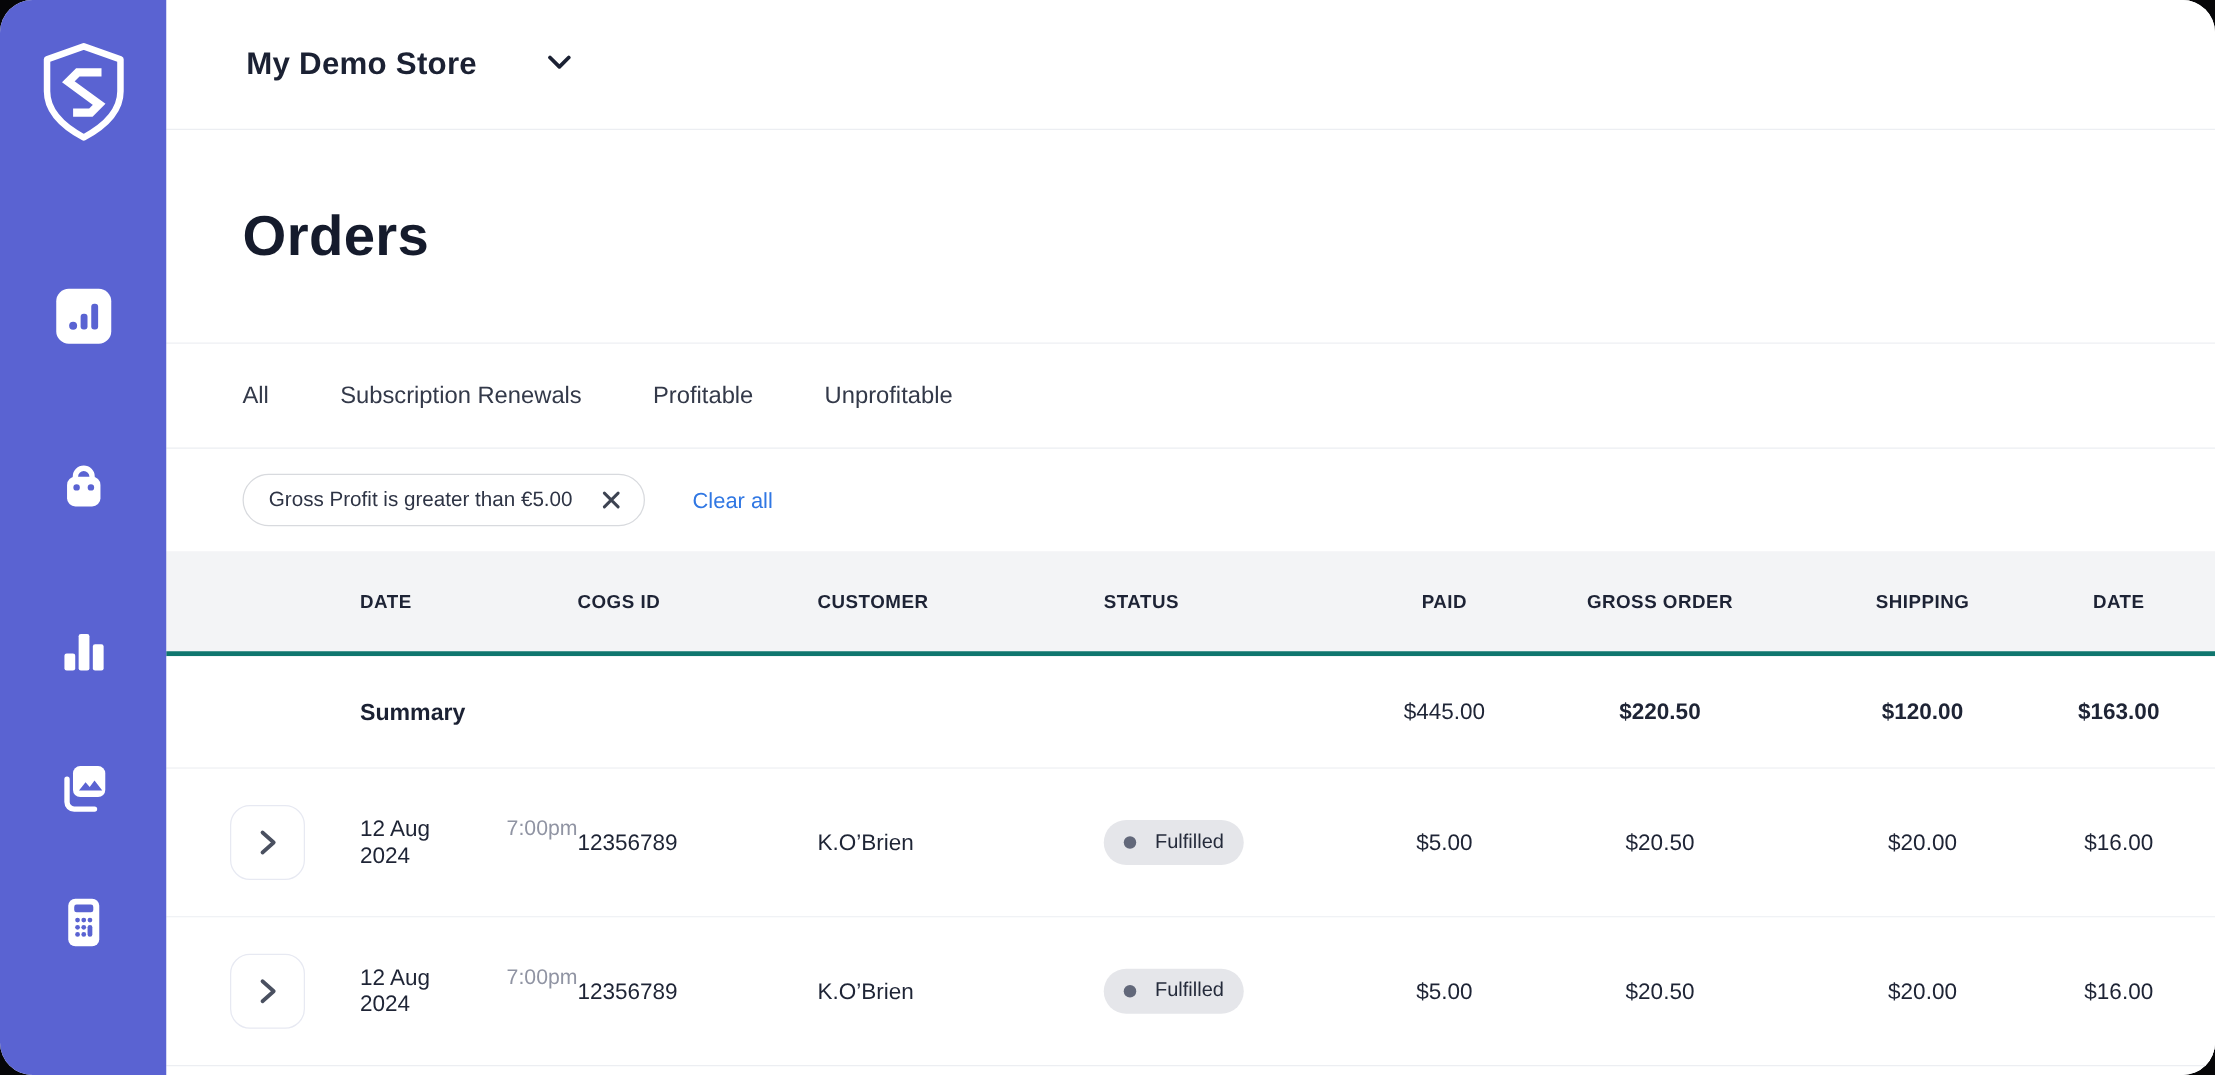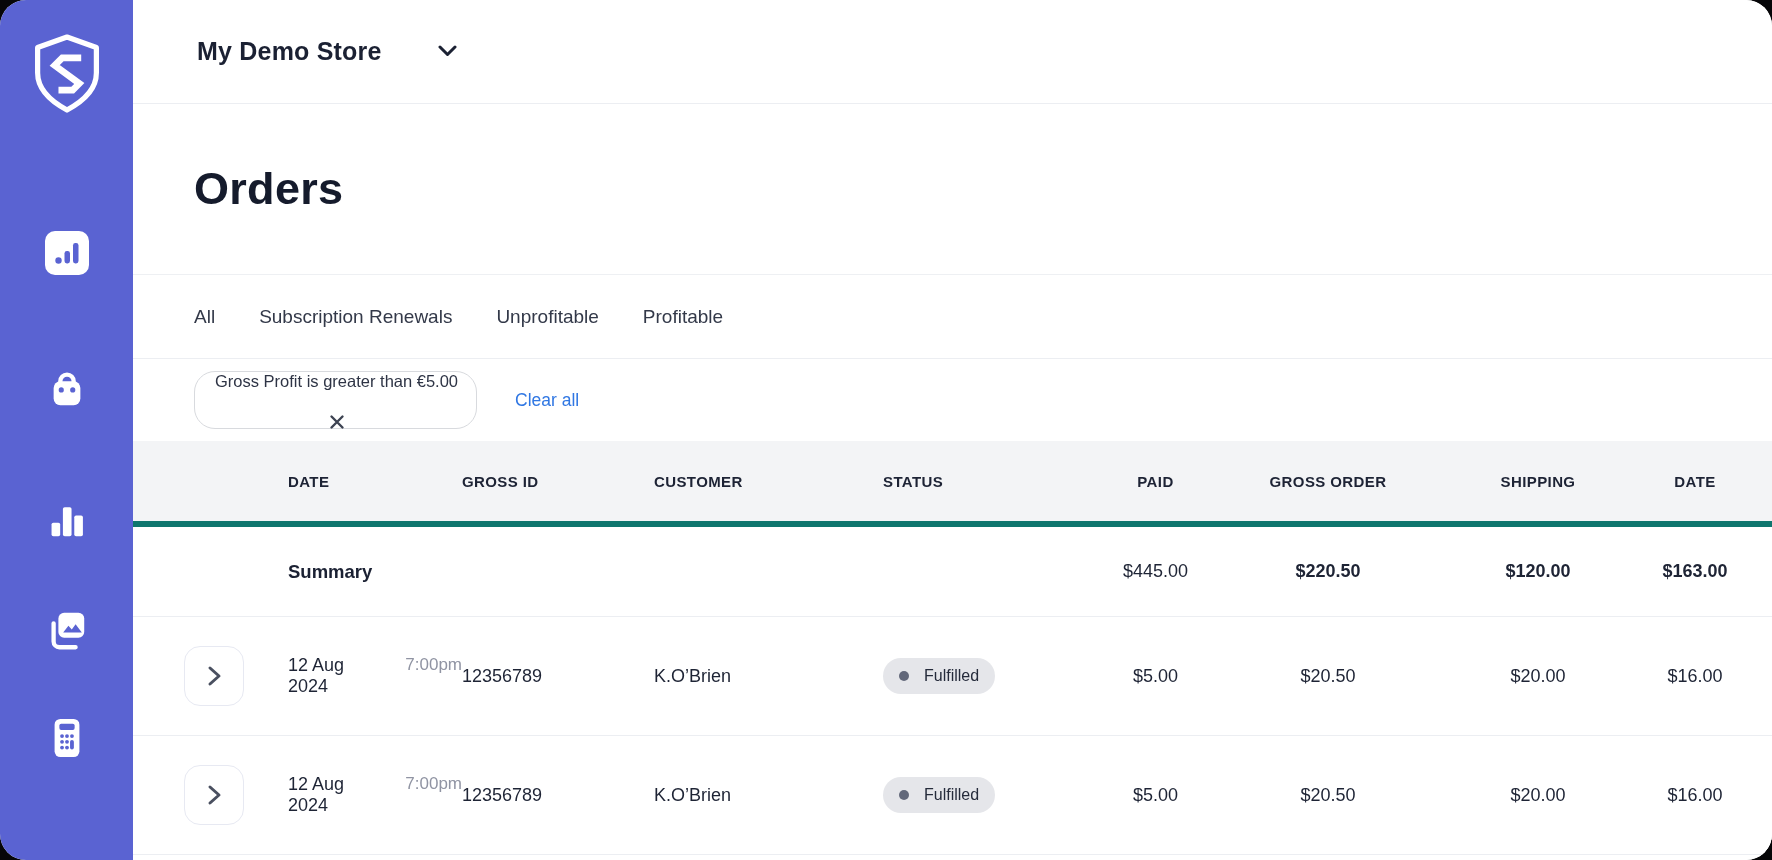--- a/index.html
+++ b/index.html
@@ -16,34 +16,34 @@
   
   .main{flex:1;display:flex;flex-direction:column;min-width:0;background:#fff;}
 
   .topbar{height:103px;flex:0 0 103px;display:flex;align-items:center;padding-left:64px;border-bottom:1px solid #eceef2;}
   .store-switcher{display:flex;align-items:center;gap:56px;cursor:pointer;}
   .store-name{font-size:25px;font-weight:700;color:#1b2133;letter-spacing:.2px;}
 
   .title-section{height:170px;flex:0 0 170px;display:flex;align-items:center;padding-left:61px;border-bottom:1px solid #eef0f3;}
   .page-title{margin:0;font-size:45px;font-weight:700;color:#151b2c;letter-spacing:.3px;}
 
-  .tabs{height:83px;flex:0 0 83px;display:flex;align-items:flex-start;gap:44px;padding-left:61px;border-bottom:1px solid #eceef2;}
+  .tabs{height:83px;flex:0 0 83px;display:flex;align-items:flex-start;gap:57px;padding-left:61px;border-bottom:1px solid #eceef2;}
   .tab{position:relative;height:100%;display:flex;align-items:center;font-size:19px;font-weight:500;color:#333949;cursor:pointer;white-space:nowrap;}
   .tab.active{color:#4d5ad2;font-weight:700;}
   .tab.active .tab-underline{position:absolute;left:0;right:0;bottom:-1px;height:4px;background:#4d5ad2;border-radius:3px;}
 
   .filter-row{height:82px;flex:0 0 82px;display:flex;align-items:center;gap:38px;padding-left:61px;}
-  .filter-chip{display:flex;align-items:center;gap:23px;height:40px;padding:0 18px 16px 20px;border:1.5px solid #d8dade;border-radius:21px;font-size:16.5px;color:#2e3445;cursor:pointer;background:#fff;white-space:nowrap;flex-direction:column;}
+  .filter-chip{display:flex;align-items:center;gap:23px;height:40px;padding:0 18px 0 20px;border:1.5px solid #d8dade;border-radius:21px;font-size:16.5px;color:#2e3445;cursor:pointer;background:#fff;white-space:nowrap;}
   .chip-x{display:flex;align-items:center;cursor:pointer;}
   .clear-all{font-size:17.5px;font-weight:500;color:#3077e3;cursor:pointer;text-align:center;}
 
   
   .table{flex:1;display:flex;flex-direction:column;min-height:0;}
   .grid{display:grid;grid-template-columns:155px 174px 192px 229px 190px 165px 180px 240px 1fr;align-items:center;}
-  .thead{height:80px;flex:0 0 80px;background:#f3f4f6;border-bottom:6px solid #0f766e;}
+  .thead{height:80px;flex:0 0 80px;background:#f3f4f6;border-bottom:4px solid #0f766e;}
   .th{font-size:15px;font-weight:700;color:#1d2335;letter-spacing:.4px;white-space:nowrap;}
   .num{text-align:center;}
   .c-cogs{padding-right:40px;text-align:center;}
 
   .trow{border-bottom:1px solid #eceef2;background:#fff;}
   .summary-row{height:89px;flex:0 0 89px;}
   .summary-label{font-size:18.5px;font-weight:700;color:#1b2133;}
   .data-row{height:118px;flex:0 0 118px;}
   .cell{font-size:18px;color:#1e2435;white-space:nowrap;}
   .cell.bold{font-weight:700;}
@@ -144,45 +144,45 @@
     </section>
 
     <nav class="tabs">
       <div class="tab">
         <span>All</span>
       </div>
       <div class="tab">
         <span>Subscription Renewals</span>
       </div>
       <div class="tab">
+        <span>Profitable</span>
+      </div>
+      <div class="tab">
         <span>Unprofitable</span>
-      </div>
-      <div class="tab">
-        <span>Profitable</span>
       </div>
     </nav>
 
     <div class="filter-row">
       <div class="filter-chip">
         <span>Gross Profit is greater than €5.00</span>
         <span class="chip-x">
           <svg width="16" height="16" viewBox="0 0 16 16">
             <path d="M2.5 2.5 L13.5 13.5 M13.5 2.5 L2.5 13.5" stroke="#3d4352" stroke-width="2.4" stroke-linecap="round"></path>
           </svg>
         </span>
       </div>
       <a class="clear-all">Clear all</a>
     </div>
 
     <div class="table">
 
       <div class="grid thead">
         <div></div>
         <div class="th">DATE</div>
-        <div class="th">GROSS ID</div>
+        <div class="th">COGS ID</div>
         <div class="th">CUSTOMER</div>
         <div class="th">STATUS</div>
         <div class="th num">PAID</div>
         <div class="th num">GROSS ORDER</div>
         <div class="th num">SHIPPING</div>
         <div class="th c-cogs">DATE</div>
       </div>
 
       <div class="grid trow summary-row">
         <div></div>

